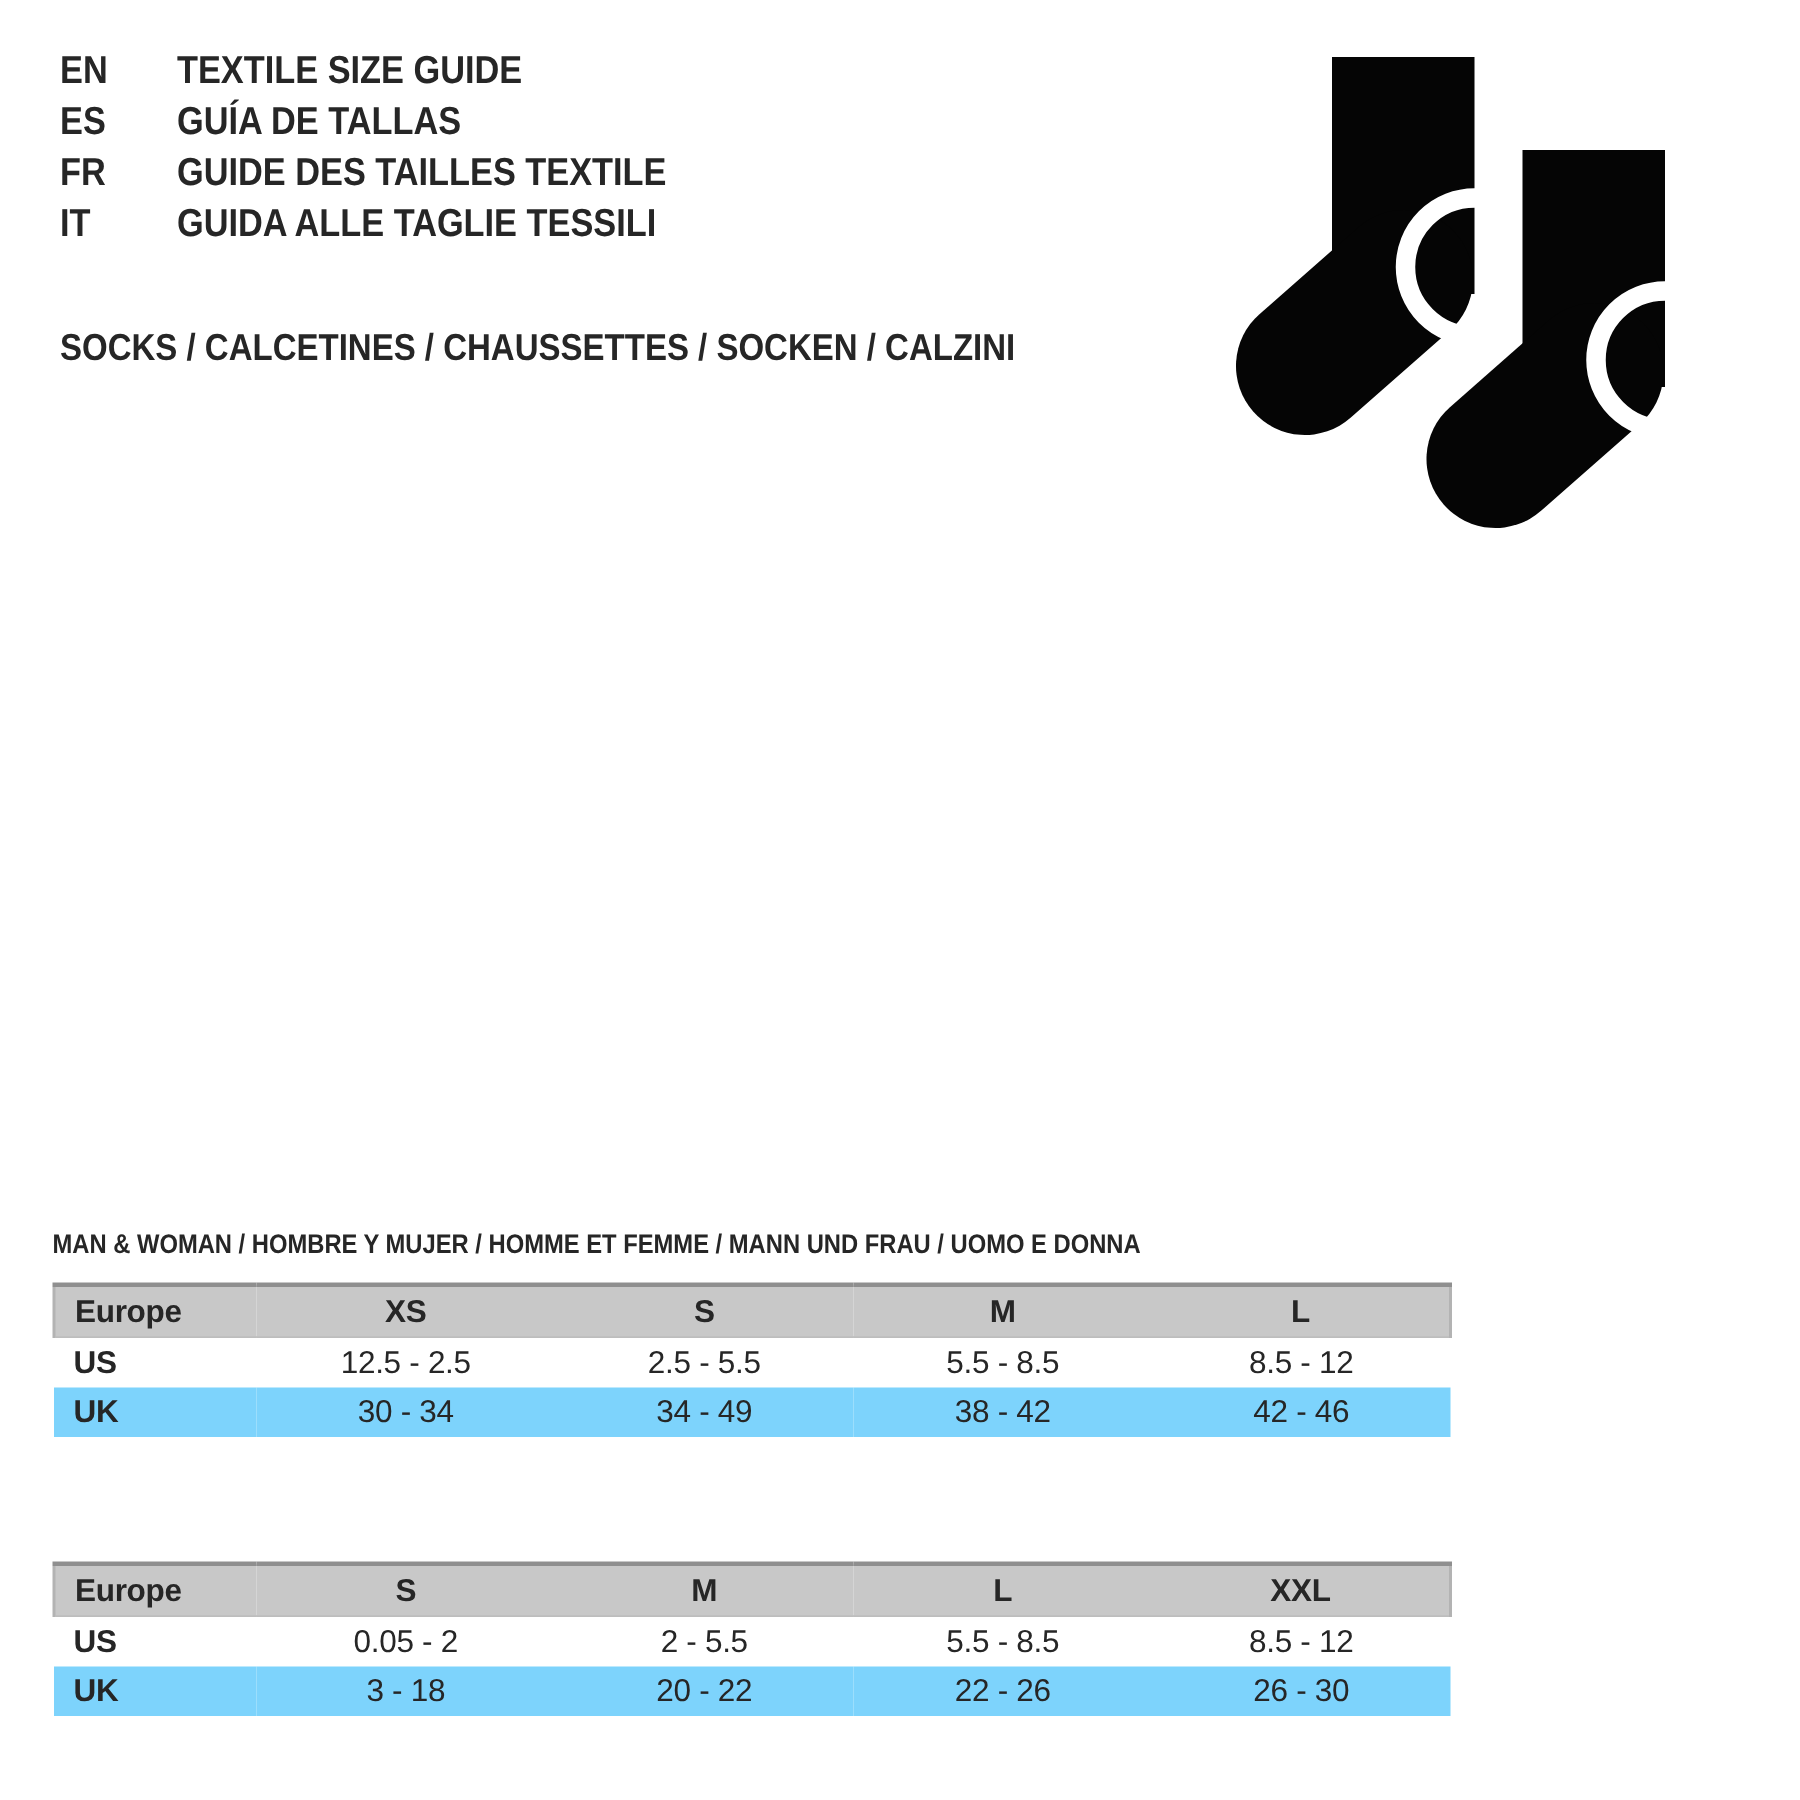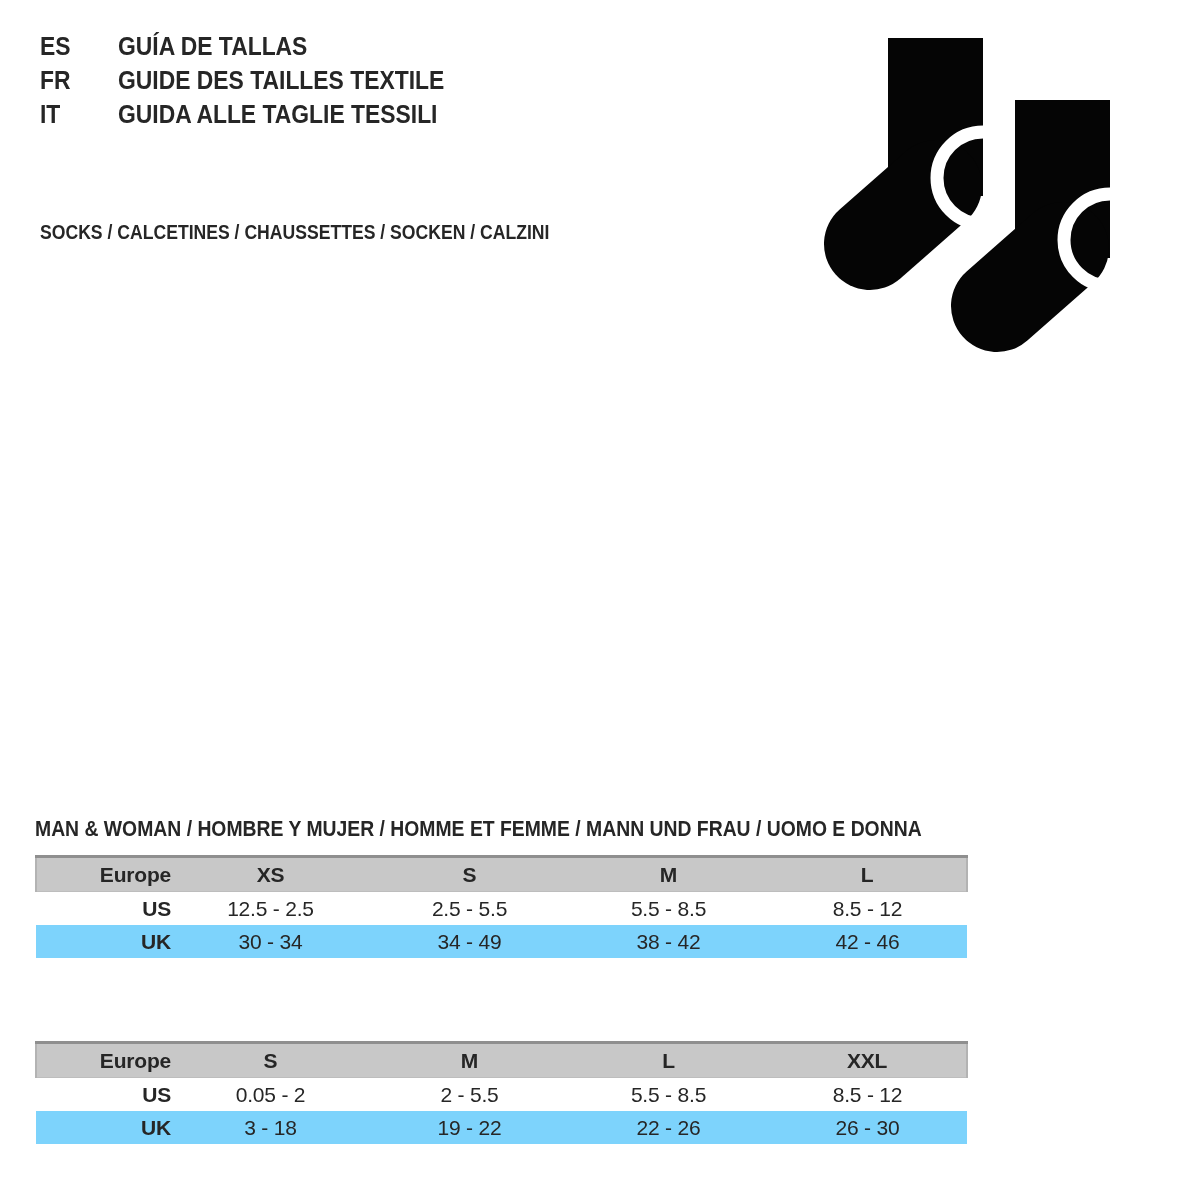--- a/index.html
+++ b/index.html
@@ -7,50 +7,54 @@
   .page{position:relative;width:1200px;height:1200px;background:#ffffff;overflow:hidden;}
 
   .condensed{display:inline-block;transform:scaleX(0.88);transform-origin:0 50%;white-space:nowrap;}
 
   
   .lang-block{position:absolute;left:40px;top:29px;}
   .lang-row{display:flex;line-height:34px;font-size:26px;font-weight:700;letter-spacing:0;}
   .lang-row .code{width:78px;flex:0 0 78px;}
 
   
-  .socks-heading{position:absolute;left:40px;top:215px;font-size:20px;font-weight:700;line-height:34px;}
+  .socks-heading{position:absolute;left:40px;top:215px;font-size:25px;font-weight:700;line-height:34px;}
 
   
   .socks-icon{position:absolute;left:818px;top:38px;}
   .socks-icon .leg{fill:#050505;}
   .socks-icon .foot{fill:none;stroke:#050505;stroke-width:92;stroke-linecap:round;}
   .socks-icon .ring{fill:none;stroke:#ffffff;stroke-width:13;}
 
   
   .sec{position:absolute;left:35px;width:933px;}
   .sec-man{top:816px;}
   .sec-children{top:1028px;}
-  .table-title{margin:0;font-size:22px;font-weight:700;line-height:26px;letter-spacing:0;}
+  .table-title{margin:0;font-size:18px;font-weight:700;line-height:26px;letter-spacing:0;}
 
   table.size{border-collapse:collapse;table-layout:fixed;width:933px;margin-top:13px;}
   table.size col.c0{width:135px;}
   table.size th, table.size td{padding:0;font-size:21px;letter-spacing:-0.2px;height:33px;vertical-align:middle;text-align:center;}
-  table.size th:first-child, table.size td:first-child{text-align:right;padding-left:13px;}
+  table.size th:first-child, table.size td:first-child{text-align:left;padding-left:13px;}
   table.size thead tr{background:#c8c8c8;border-top:3px solid #8f8f8f;border-left:2px solid #b3b3b3;border-right:2px solid #b3b3b3;border-bottom:1px solid #bdbdbd;}
   table.size thead th{font-weight:700;}
   table.size td{font-weight:400;}
   table.size td.rowlabel{font-weight:700;}
   table.size tr.alt{background:#7dd3fc;}
 </style>
 </head>
 <body>
 
 <div class="page">
 
   <div class="lang-block">
+    <div class="lang-row">
+      <span class="code"><span class="condensed">EN</span></span>
+      <span class="condensed">TEXTILE SIZE GUIDE</span>
+    </div>
     <div class="lang-row">
       <span class="code"><span class="condensed">ES</span></span>
       <span class="condensed">GUÍA DE TALLAS</span>
     </div>
     <div class="lang-row">
       <span class="code"><span class="condensed">FR</span></span>
       <span class="condensed">GUIDE DES TAILLES TEXTILE</span>
     </div>
     <div class="lang-row">
       <span class="code"><span class="condensed">IT</span></span>
@@ -132,21 +136,21 @@
         <tr>
           <td class="rowlabel">US</td>
           <td>0.05 - 2</td>
           <td>2 - 5.5</td>
           <td>5.5 - 8.5</td>
           <td>8.5 - 12</td>
         </tr>
         <tr class="alt">
           <td class="rowlabel">UK</td>
           <td>3 - 18</td>
-          <td>19 - 22</td>
+          <td>20 - 22</td>
           <td>22 - 26</td>
           <td>26 - 30</td>
         </tr>
       </tbody>
     </table>
   </section>
 
 </div>
 
 </body></html>

